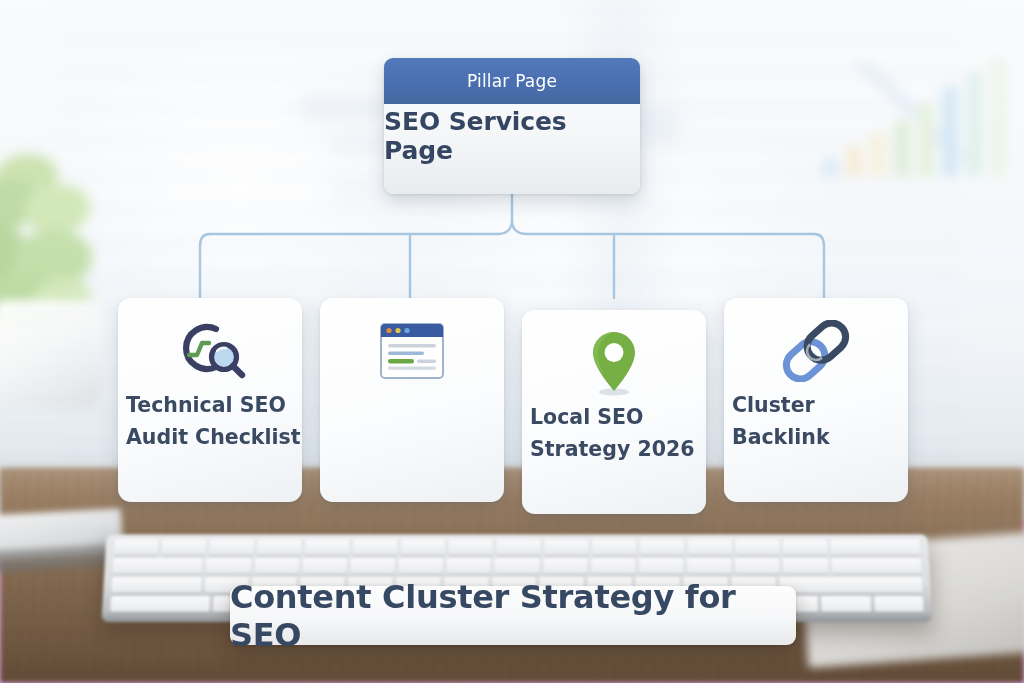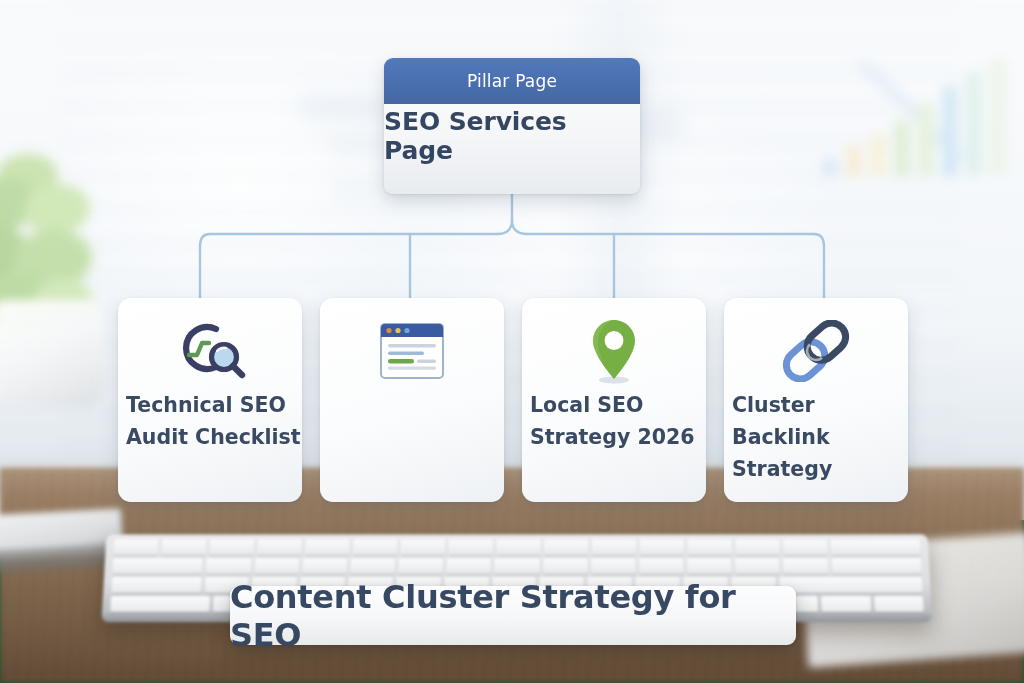--- a/index.html
+++ b/index.html
@@ -7,21 +7,21 @@
   html, body {
     width:1024px; height:683px;
     overflow:hidden;
     font-family:"DejaVu Sans", sans-serif;
   }
 
   #stage {
     position:relative;
     width:1024px; height:683px;
     overflow:hidden;
-    background:#14532d;
+    background:#f0abfc;
     padding-left:32px;
   }
 
   
   .bg-layer { position:absolute; inset:0; }
 
   
   .bg-wall {
     position:absolute; left:0; top:0; width:1024px; height:520px;
     background:
@@ -369,21 +369,21 @@
           <circle cx="31" cy="11.5" r="2.6" fill="#6aa9e0"></circle>
           <rect x="12" y="25" width="48" height="3.6" rx="1.8" fill="#ccd3dd"></rect>
           <rect x="12" y="32.5" width="36" height="3.6" rx="1.8" fill="#9fb9db"></rect>
           <rect x="12" y="40" width="26" height="4.4" rx="2.2" fill="#6aa845"></rect>
           <rect x="41" y="40.4" width="19" height="3.6" rx="1.8" fill="#ccd3dd"></rect>
           <rect x="12" y="47.5" width="48" height="3.2" rx="1.6" fill="#d4dae2"></rect>
         </svg>
       </div>
     </div>
 
-    <div class="card" style="left:522px;">
+    <div class="card" style="left:522px;margin-top:12px;">
       <div class="icon-wrap">
         <svg width="60" height="70" viewBox="0 0 60 70" xmlns="http://www.w3.org/2000/svg">
           <ellipse cx="30" cy="64" rx="15" ry="3.6" fill="#9fb0bf" opacity=".35"></ellipse>
           <path d="M30,4 C18.4,4 9,13.4 9,25 C9,39.5 30,63 30,63 C30,63 51,39.5 51,25 C51,13.4 41.6,4 30,4 Z" fill="#76b045"></path>
           <path d="M30,4 C18.4,4 9,13.4 9,25 C9,32 14,40 20,47 C15,37 13,29 14,23 C16,12 23,6 30,4 Z" fill="#8cc25c" opacity=".55"></path>
           <circle cx="30" cy="24.5" r="9.4" fill="#ffffff"></circle>
         </svg>
       </div>
       <div class="card-label">
         <div class="ln">Local SEO</div>
@@ -397,21 +397,20 @@
           <g transform="rotate(-42 41 31)">
             <rect x="6" y="17" width="42" height="28" rx="14" fill="none" stroke="#6b93d6" stroke-width="7"></rect>
             <rect x="34" y="17" width="42" height="28" rx="14" fill="none" stroke="#3a4a63" stroke-width="7"></rect>
             <path d="M41,22 a9,9 0 0 0 0,18" fill="none" stroke="#ffffff" stroke-width="2.6" opacity=".55"></path>
           </g>
         </svg>
       </div>
       <div class="card-label">
         <div class="ln">Cluster</div>
         <div class="ln sub">Backlink</div>
-        <div class="ln sub">Strategy</div>
       </div>
     </div>
 
     <div class="title-plate">
       <span>Content Cluster Strategy for SEO</span>
     </div>
 
   </div>
 </div>
 

